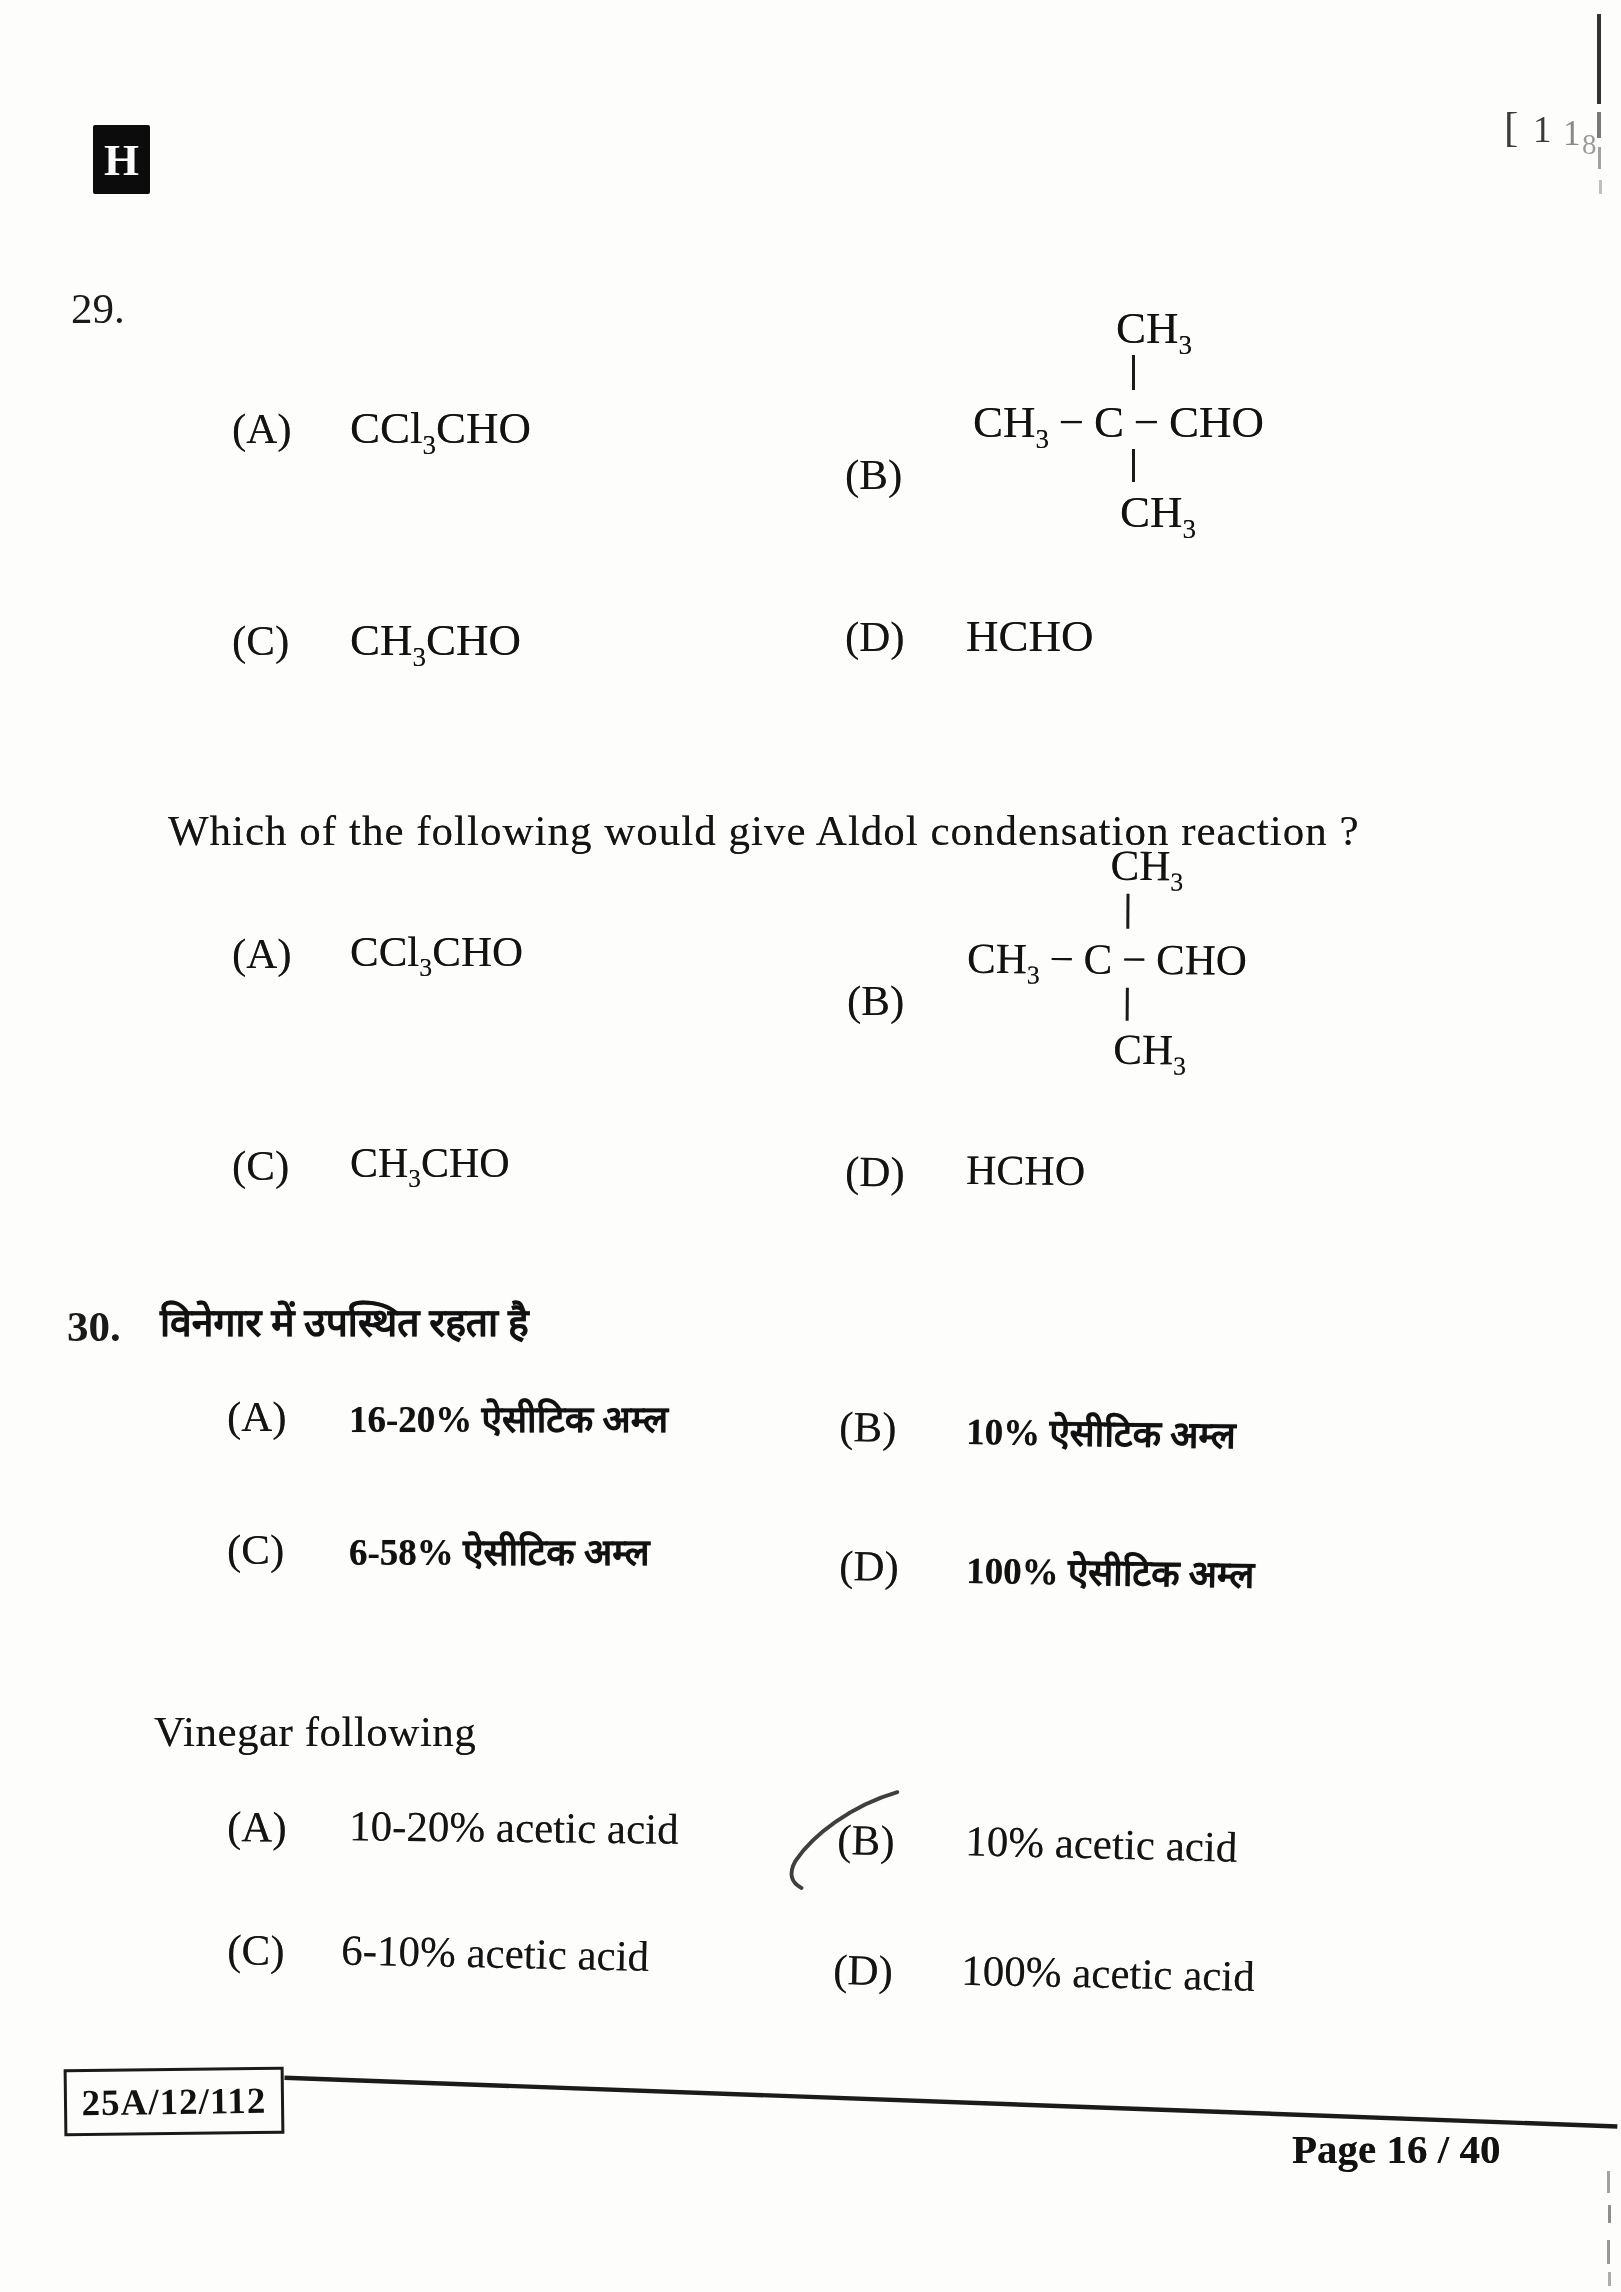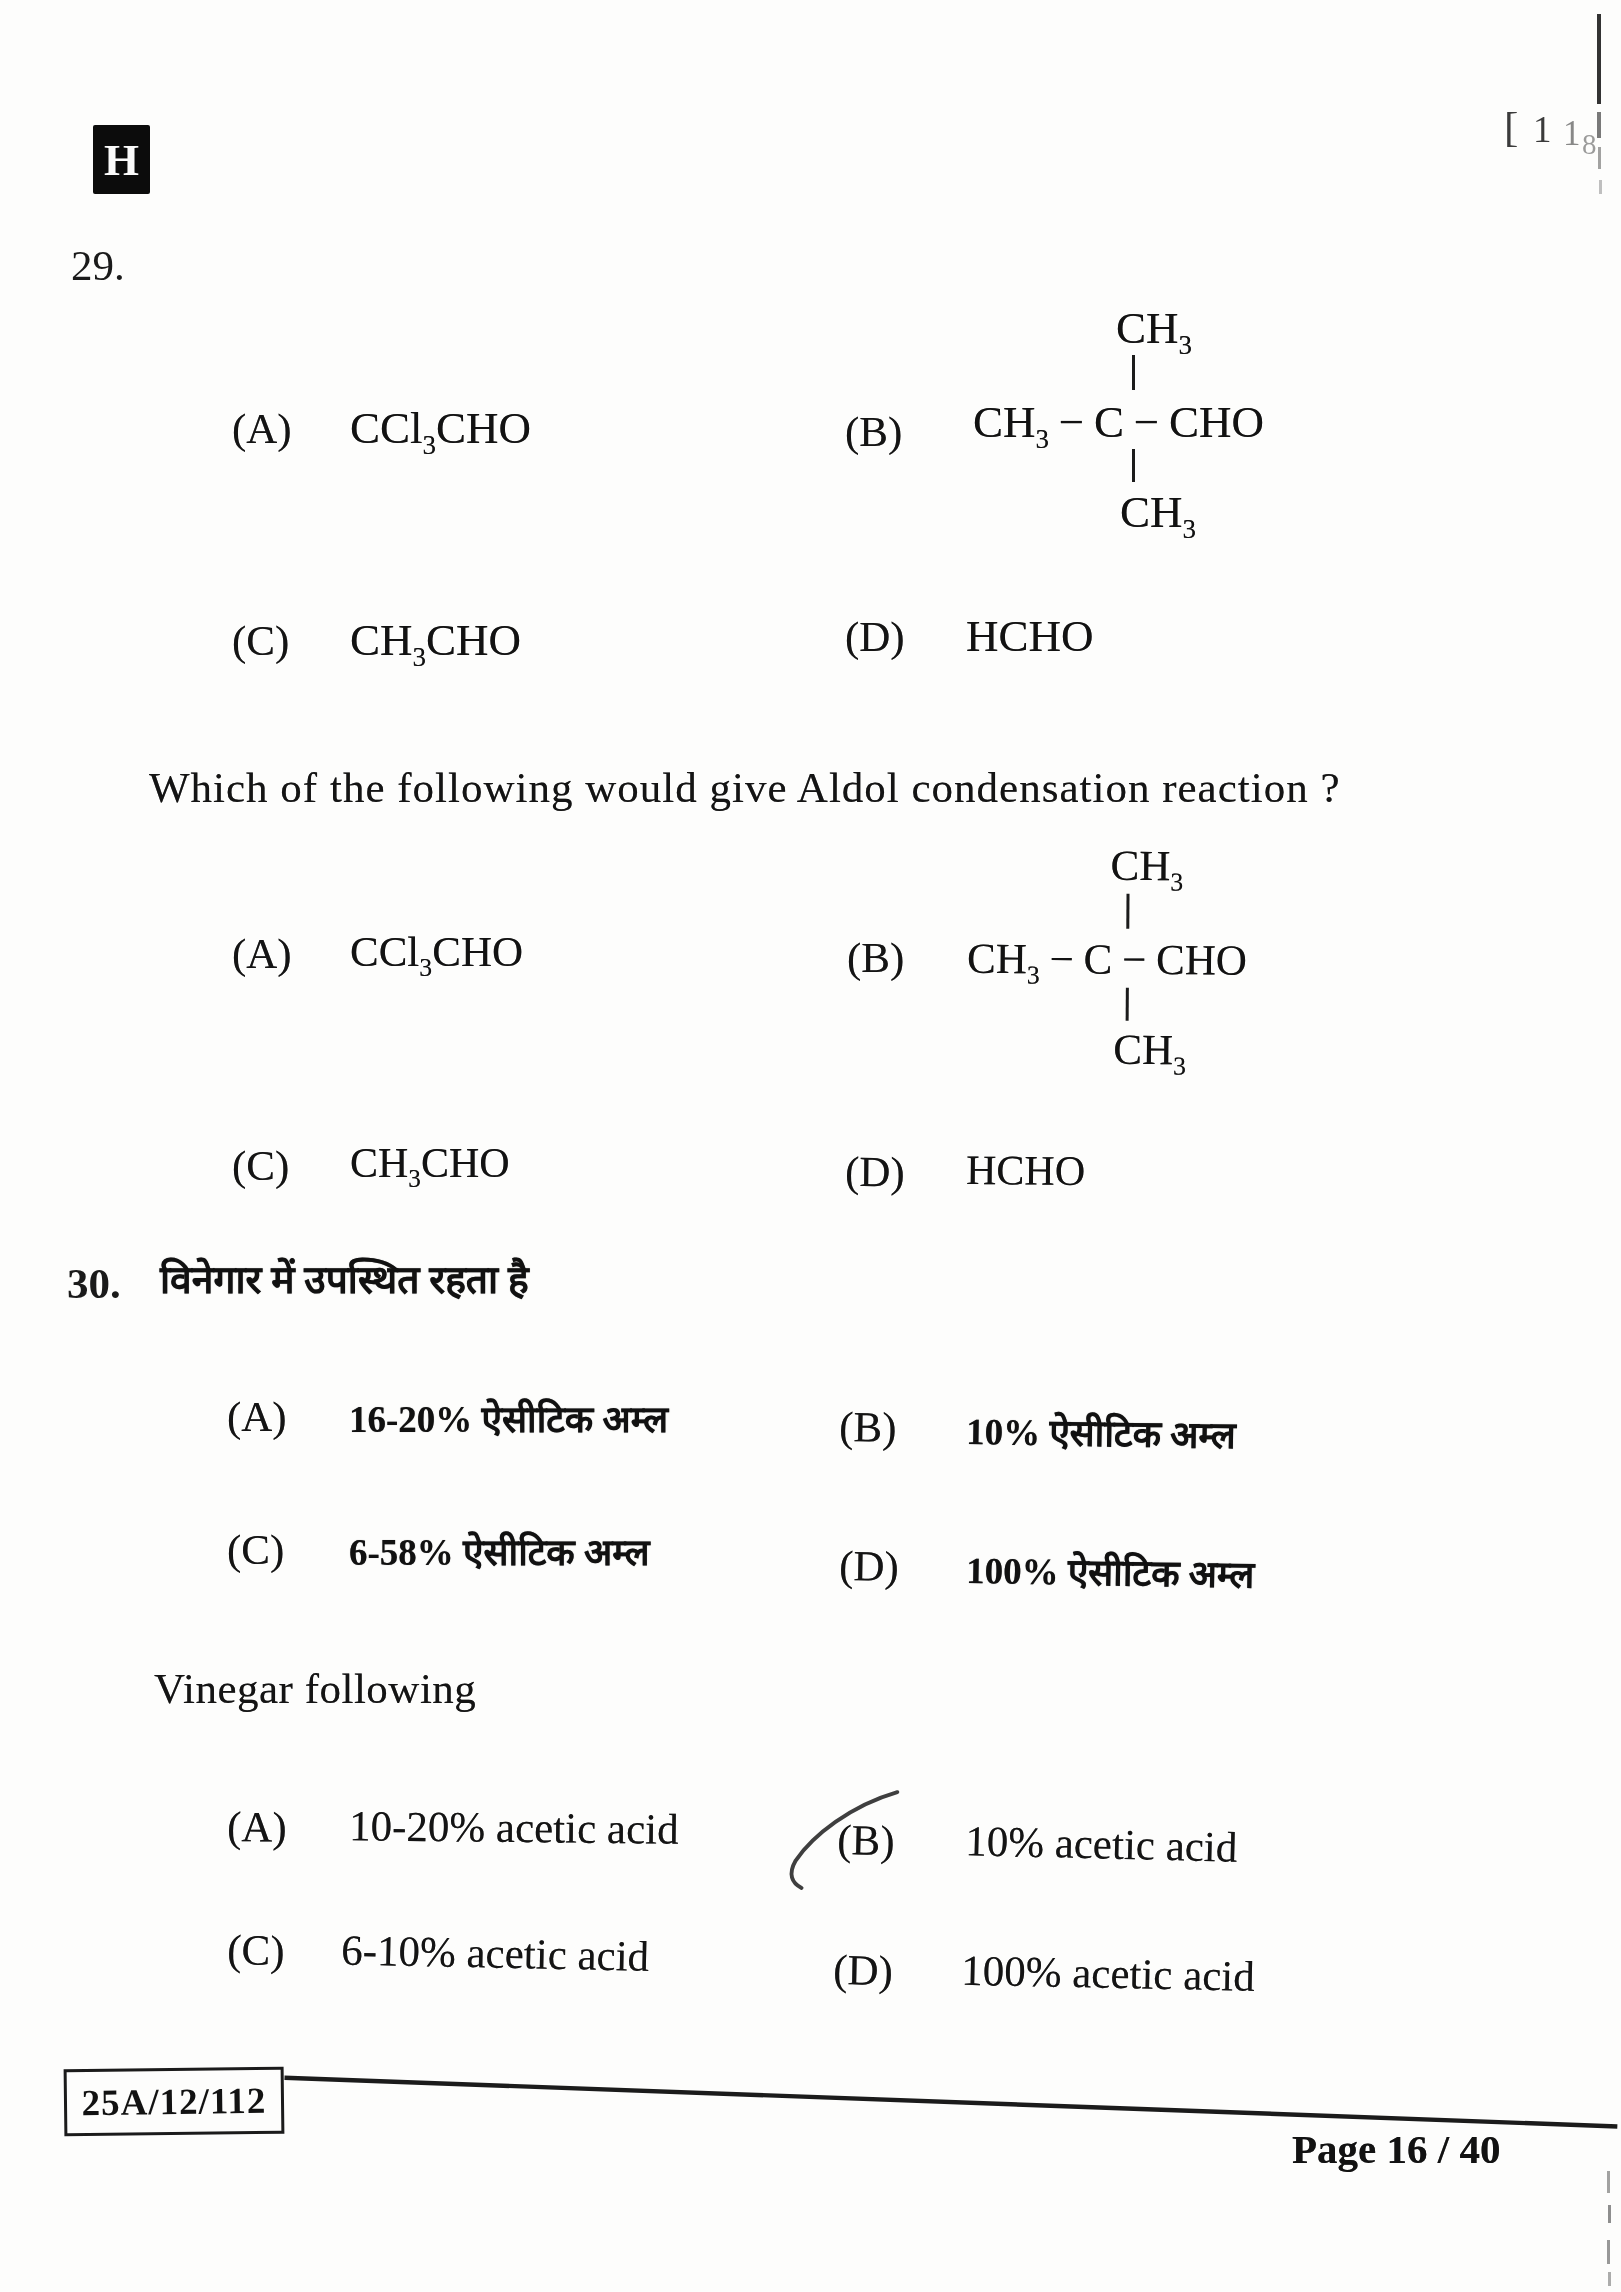--- a/index.html
+++ b/index.html
@@ -4,21 +4,21 @@
 <style>
   html,body{margin:0;padding:0;background:#e9e9e7;}
   .page{
     position:relative;
     width:1621px;height:2293px;
     background:#fdfdfc;
     overflow:hidden;
     font-family:"Liberation Serif",serif;
     color:#161616;
   }
-  .abs{position:absolute;white-space:nowrap;}
+  .abs{position:absolute;white-space:nowrap;margin-top:43px;}
   .latin{font-family:"Liberation Serif",serif;font-size:43px;color:#141414;text-shadow:0 0 0.6px rgba(10,10,10,.55);}
   .formula{font-family:"Liberation Serif",serif;font-size:45px;color:#121212;text-shadow:0 0 0.6px rgba(10,10,10,.6);}
   .hindi{font-family:"Liberation Serif",serif;font-weight:700;font-size:39px;color:#111;text-shadow:0 0 0.7px rgba(0,0,0,.6);}
   .qnum{font-family:"Liberation Serif",serif;font-size:43px;color:#1a1a1a;}
   sub{font-size:.6em;line-height:0;vertical-align:-.4em;}
   
   .opt{position:absolute;height:69px;}
   .opt .opt-label{position:absolute;left:0;top:0;white-space:nowrap;}
   .opt .opt-text{position:absolute;left:118px;top:-2px;white-space:nowrap;}
   .opt-r .opt-text{left:121px;}
@@ -95,21 +95,21 @@
 
   <div class="opt latin" style="left:232px;top:616px;">
     <span class="opt-label">(C)</span>
     <span class="opt-text formula">CH<sub>3</sub>CHO</span>
   </div>
   <div class="opt opt-r latin" style="left:845px;top:612px;">
     <span class="opt-label">(D)</span>
     <span class="opt-text formula">HCHO</span>
   </div>
 
-  <div class="abs latin" style="left:149px;top:763px;letter-spacing:1px;font-family:Liberation Serif, serif;">Which of the following would give Aldol condensation reaction ?</div>
+  <div class="abs latin" style="left:168px;top:763px;letter-spacing:1px;font-family:Liberation Serif, serif;">Which of the following would give Aldol condensation reaction ?</div>
 
   <div class="opt latin" style="left:232px;top:929px;">
     <span class="opt-label">(A)</span>
     <span class="opt-text formula" style="font-size:43px;">CCl<sub>3</sub>CHO</span>
   </div>
 
   <div class="abs latin" style="left:847px;top:933px;">(B)</div>
   <div class="structure" style="left:967px;top:841px;transform:rotate(.4deg);">
     <span class="struct-top formula" style="font-size:43px;">CH<sub>3</sub></span>
     <span class="struct-bar1"></span>

